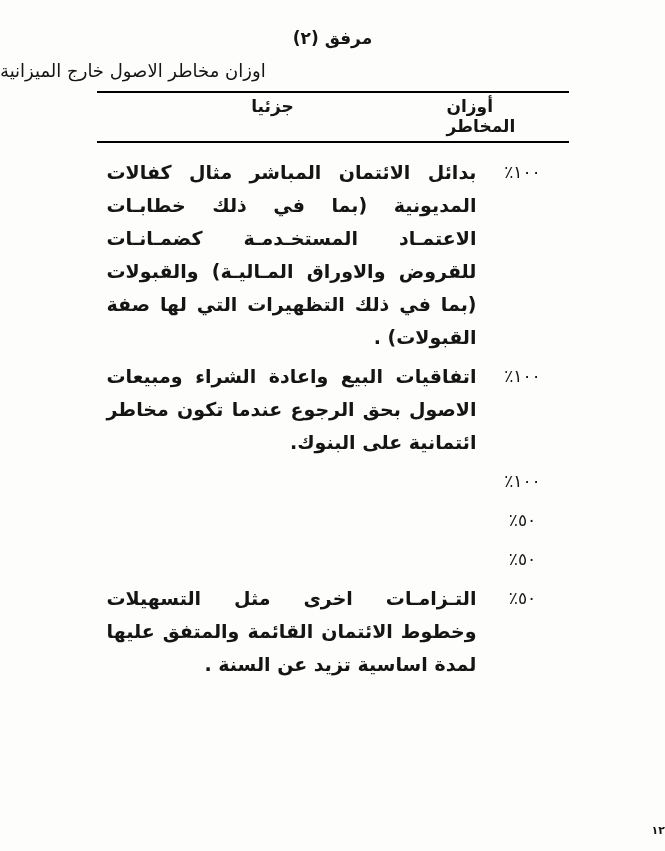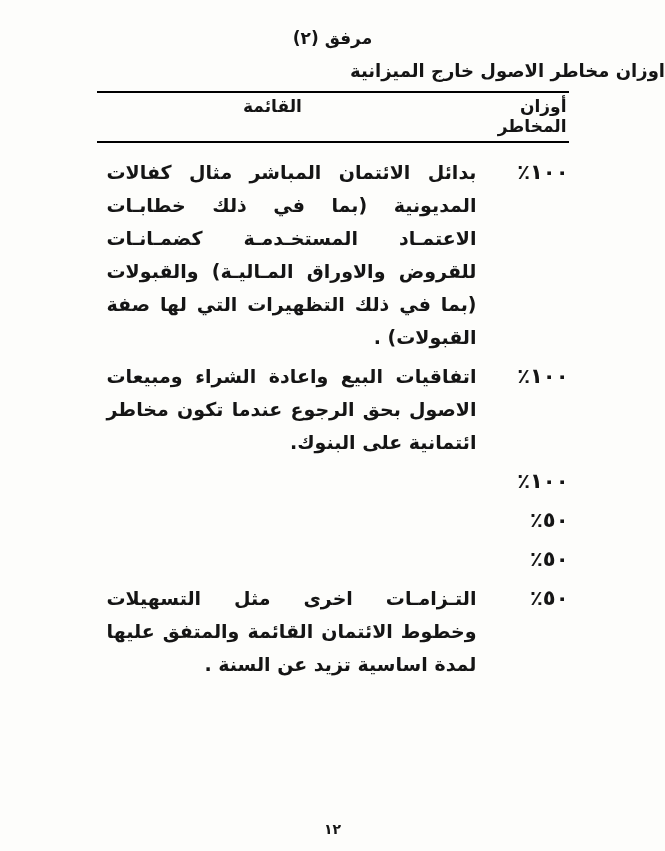--- a/index.html
+++ b/index.html
@@ -19,100 +19,99 @@
     height: 851px;
   }
   .annex {
     padding-top: 28px;
     text-align: center;
     font-size: 17px;
     font-weight: 700;
   }
   .doc-title {
     margin-top: 12px;
-    text-align: right;
+    text-align: left;
     font-size: 18px;
-    font-weight: 700;
+    font-weight: 400;
   }
   .rw-table {
     width: 472px;
     margin: 10px auto 0 auto;
   }
   .thead {
     display: flex;
     align-items: baseline;
     border-top: 2px solid #000;
     border-bottom: 2px solid #000;
     padding: 3px 2px 5px 2px;
     font-size: 17px;
     font-weight: 700;
   }
   .th-weight {
     width: 120px;
     flex-shrink: 0;
-    text-align: right;
+    text-align: left;
   }
   .th-assets {
     flex: 1;
     text-align: center;
   }
   .tbody {
     padding-top: 13px;
   }
   .row {
     display: flex;
     align-items: flex-start;
   }
   .row + .row {
     margin-top: 6px;
   }
   .cell-weight {
     width: 92px;
     flex-shrink: 0;
-    text-align: right;
-    font-size: 21px;
-    font-weight: 700;
+    text-align: center;
+    font-size: 17px;
+    font-weight: 400;
     line-height: 33px;
     direction: ltr;
     unicode-bidi: isolate;
   }
   .cell-text {
     flex: 1;
     padding-left: 10px;
     font-size: 19px;
     font-weight: 700;
     line-height: 33px;
     text-align: justify;
     text-justify: inter-word;
   }
   .page-number {
     position: absolute;
     bottom: 14px;
     left: 0;
     right: 0;
-    text-align: center;
-    font-size: 14px;
+    font-size: 11px;
     font-weight: 700;
     letter-spacing: 2px;
   }
 </style>
 </head>
 <body>
 
 <div class="page">
 
   <div class="annex">مرفق (٢)</div>
 
   <div class="doc-title">اوزان مخاطر الاصول خارج الميزانية</div>
 
   <div class="rw-table">
 
     <div class="thead">
       <div class="th-weight">أوزان المخاطر</div>
-      <div class="th-assets">القائمة</div>
+      <div class="th-assets">جزئيا</div>
     </div>
 
     <div class="tbody">
 
       <div class="row">
         <div class="cell-weight">٪١٠٠</div>
         <div class="cell-text">بدائل الائتمان المباشر مثال كفالات المديونية (بما في ذلك خطابـات الاعتمـاد المستخـدمـة كضمـانـات للقروض والاوراق المـاليـة) والقبولات (بما في ذلك التظهيرات التي لها صفة القبولات) .</div>
       </div>
 
       <div class="row">

